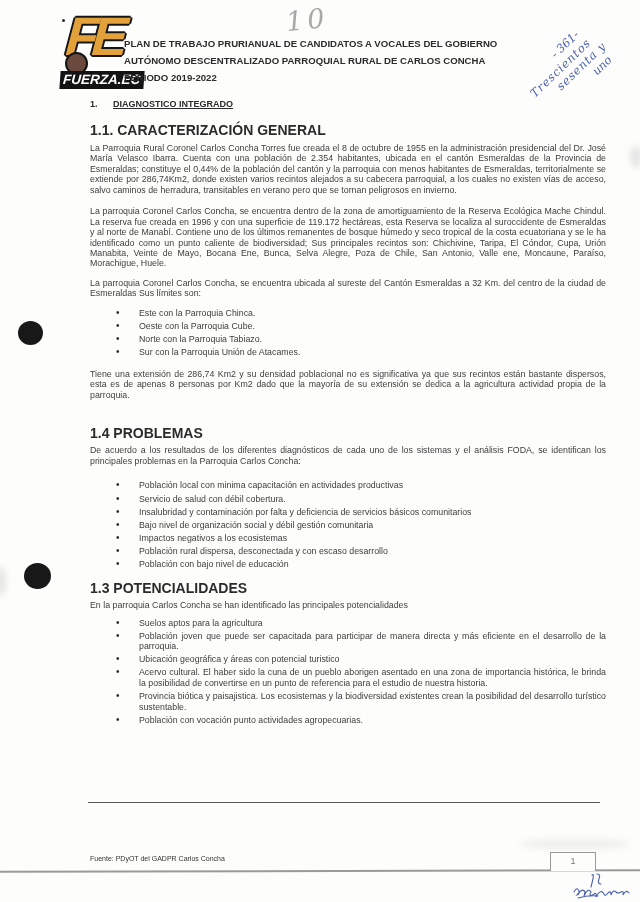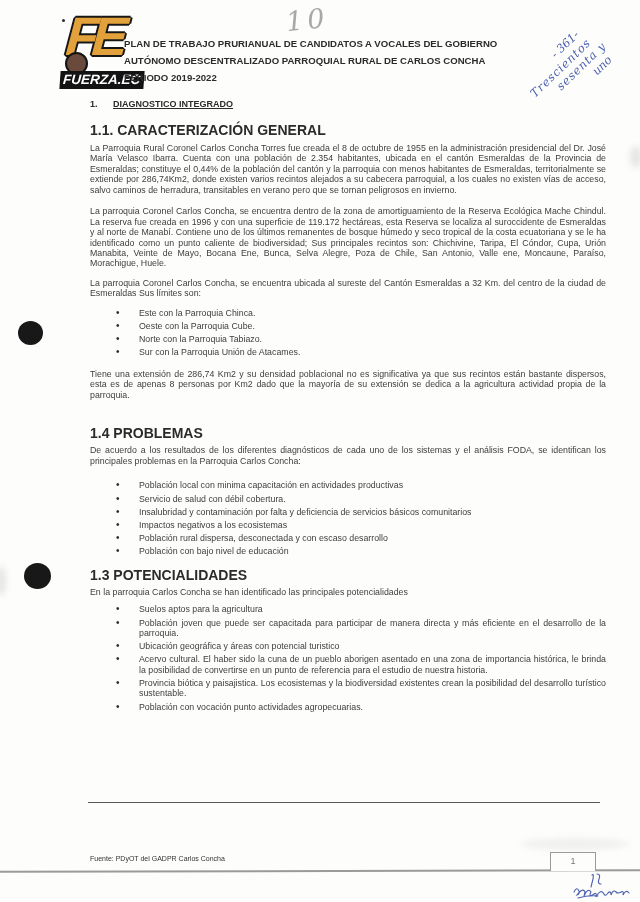--- a/index.html
+++ b/index.html
@@ -148,20 +148,21 @@
 
     <p class="mb16">Tiene una extensión de 286,74 Km2 y su densidad poblacional no es significativa ya que sus recintos están bastante dispersos, esta es de apenas 8 personas por Km2 dado que la mayoría de su extensión se dedica a la agricultura actividad propia de la parroquia.</p>
 
     <div class="h2">1.4 PROBLEMAS</div>
     <p class="mb14">De acuerdo a los resultados de los diferentes diagnósticos de cada uno de los sistemas y el análisis FODA, se identifican los principales problemas en la Parroquia Carlos Concha:</p>
 
     <ul class="mb13">
       <li>Población local con minima capacitación en actividades productivas</li>
       <li>Servicio de salud con débil cobertura.</li>
       <li>Insalubridad y contaminación por falta y deficiencia de servicios básicos comunitarios</li>
+      <li>Bajo nivel de organización social y débil gestión comunitaria</li>
       <li>Impactos negativos a los ecosistemas</li>
       <li>Población rural dispersa, desconectada y con escaso desarrollo</li>
       <li>Población con bajo nivel de educación</li>
     </ul>
 
     <div class="h2">1.3 POTENCIALIDADES</div>
     <p class="mb7">En la parroquia Carlos Concha se han identificado las principales potencialidades</p>
 
     <ul>
       <li>Suelos aptos para la agricultura</li>

